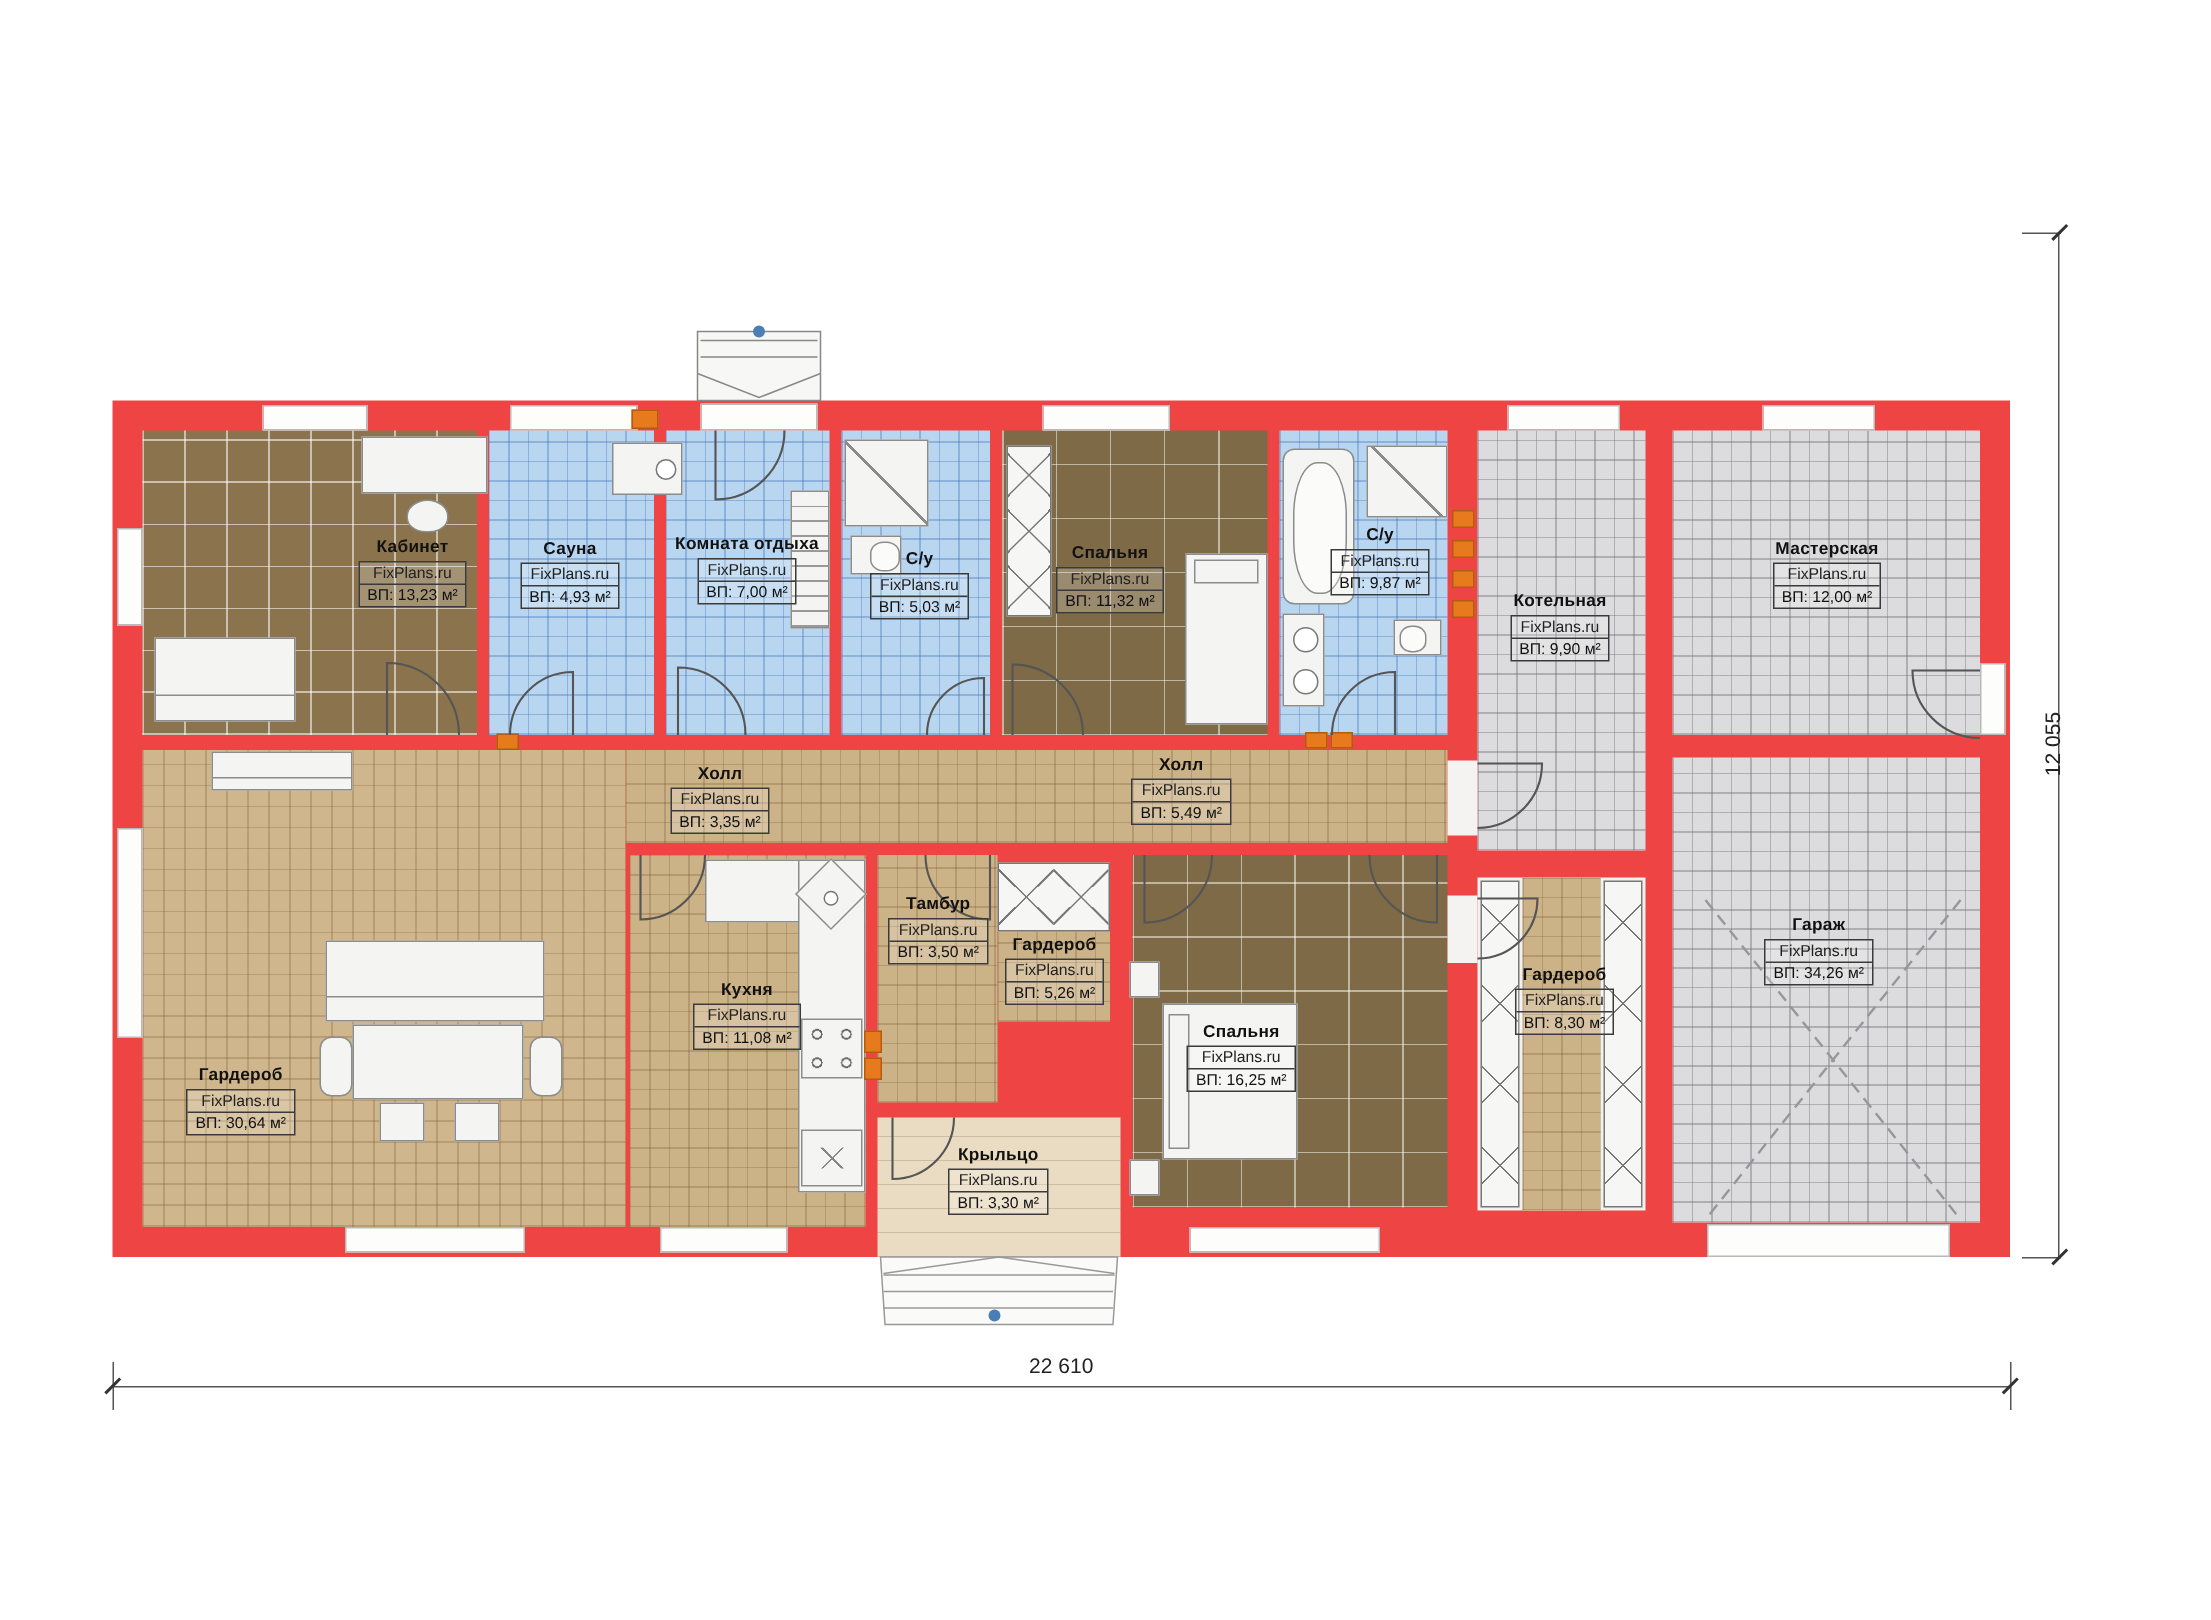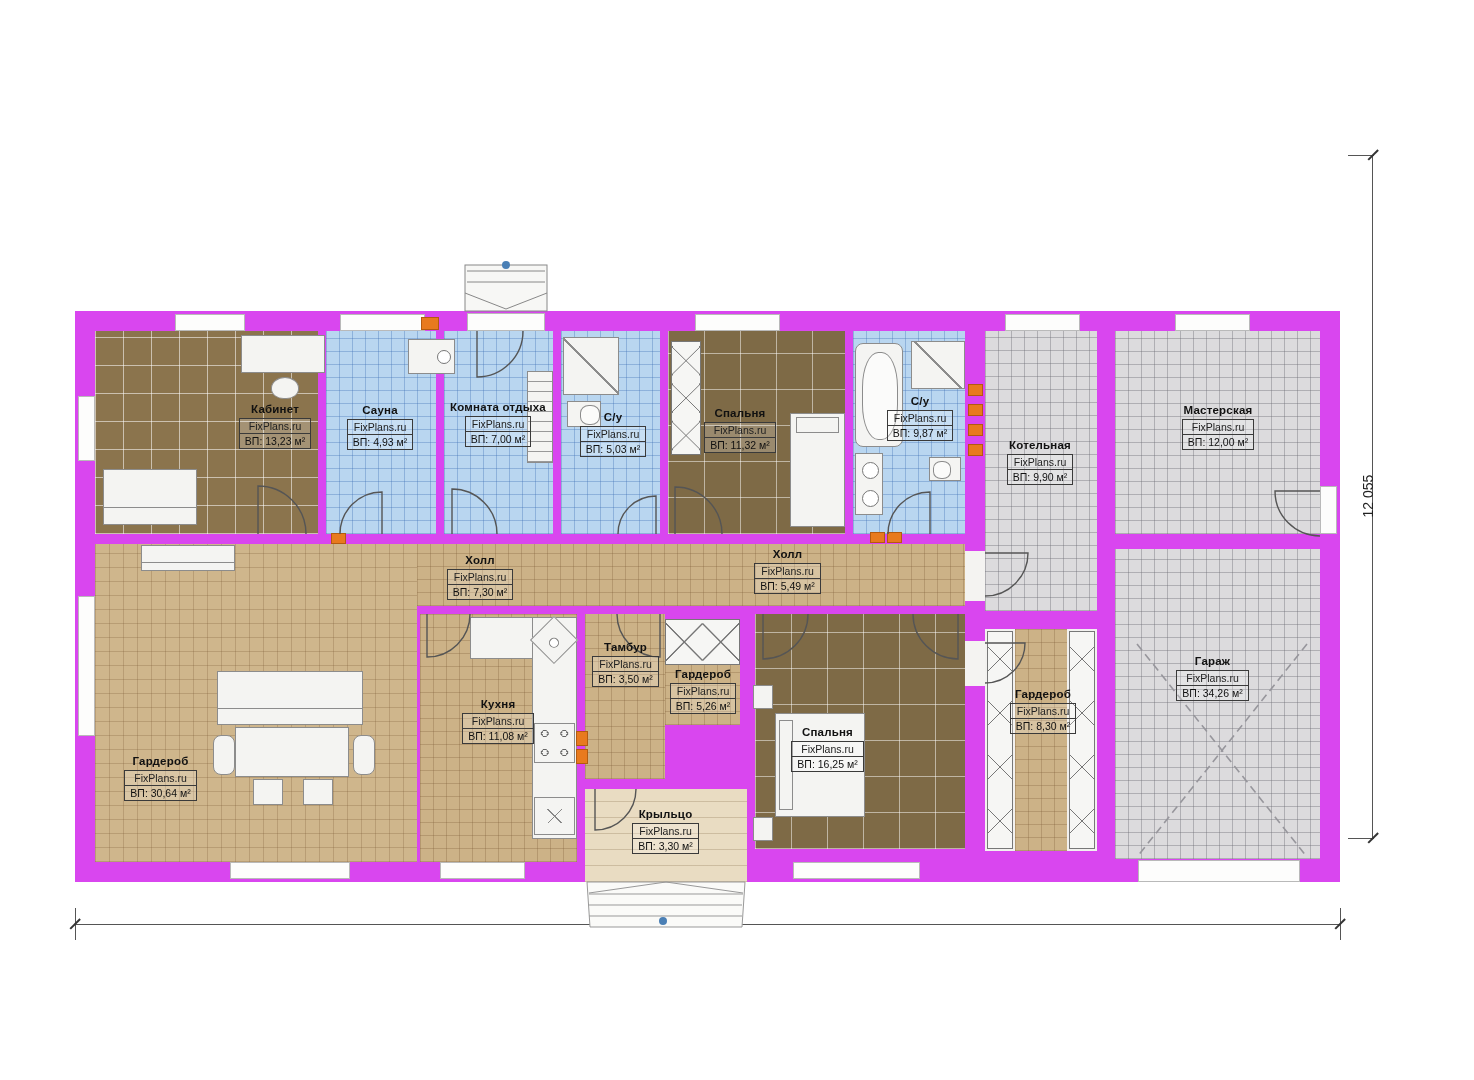--- a/index.html
+++ b/index.html
@@ -1,18 +1,18 @@
 <!DOCTYPE html>
 <html><head>
 <meta charset="utf-8">
 <style>
   html,body{margin:0;padding:0;background:#fff;}
   .canvas{position:relative;width:1474px;height:1080px;background:#fff;overflow:hidden;
           font-family:"Liberation Sans",sans-serif;color:#1a1a1a;}
-  .plan{position:absolute;left:75px;top:267px;width:1265px;height:571px;background:#d946ef;margin-top:44px;}
+  .plan{position:absolute;left:75px;top:267px;width:1265px;height:571px;background:#ef4444;}
   .floor{position:absolute;z-index:1;}
   .f-brown{background-color:#8b744d;background-image:
      repeating-linear-gradient(0deg,rgba(255,255,255,.55) 0 1px,transparent 1px 28px),
      repeating-linear-gradient(90deg,rgba(255,255,255,.55) 0 1px,transparent 1px 28px);}
   .f-brown2{background-color:#7e6a46;background-image:
      repeating-linear-gradient(0deg,rgba(255,255,255,.5) 0 1px,transparent 1px 36px),
      repeating-linear-gradient(90deg,rgba(255,255,255,.5) 0 1px,transparent 1px 36px);}
   .f-blue{background-color:#b9d6f0;background-image:
      repeating-linear-gradient(0deg,rgba(60,110,180,.35) 0 1px,transparent 1px 13px),
      repeating-linear-gradient(90deg,rgba(60,110,180,.35) 0 1px,transparent 1px 13px);}
@@ -215,21 +215,21 @@
     <div class="rlabel" style="left:905px;top:128px;width:120px">
       <div class="rname">Котельная</div>
       <div class="rboxes"><div class="rwm">FixPlans.ru</div><div class="rarea">ВП: 9,90 м²</div></div>
     </div>
     <div class="rlabel" style="left:1078px;top:93px;width:130px">
       <div class="rname">Мастерская</div>
       <div class="rboxes"><div class="rwm">FixPlans.ru</div><div class="rarea">ВП: 12,00 м²</div></div>
     </div>
     <div class="rlabel" style="left:355px;top:243px;width:100px">
       <div class="rname">Холл</div>
-      <div class="rboxes"><div class="rwm">FixPlans.ru</div><div class="rarea">ВП: 7,30 м²</div></div>
+      <div class="rboxes"><div class="rwm">FixPlans.ru</div><div class="rarea">ВП: 3,35 м²</div></div>
     </div>
     <div class="rlabel" style="left:665px;top:237px;width:95px">
       <div class="rname">Холл</div>
       <div class="rboxes"><div class="rwm">FixPlans.ru</div><div class="rarea">ВП: 5,49 м²</div></div>
     </div>
     <div class="rlabel" style="left:28px;top:444px;width:115px">
       <div class="rname">Гардероб</div>
       <div class="rboxes"><div class="rwm">FixPlans.ru</div><div class="rarea">ВП: 30,64 м²</div></div>
     </div>
     <div class="rlabel" style="left:368px;top:387px;width:110px">
@@ -260,20 +260,21 @@
       <div class="rname">Крыльцо</div>
       <div class="rboxes"><div class="rwm">FixPlans.ru</div><div class="rarea">ВП: 3,30 м²</div></div>
     </div>
   </div>
 
   <div class="dim-line" style="left:75px;top:924px;width:1265px;height:1px"></div>
   <div class="dim-tick" style="left:68px;top:923px"></div>
   <div class="dim-tick" style="left:1333px;top:923px"></div>
   <div class="dim-line" style="left:75px;top:908px;width:1px;height:32px"></div>
   <div class="dim-line" style="left:1340px;top:908px;width:1px;height:32px"></div>
+  <div class="dim-label" style="left:75px;top:902px;width:1265px;text-align:center">22 610</div>
 
   <div class="dim-line" style="left:1372px;top:155px;width:1px;height:683px"></div>
   <div class="dim-tick" style="left:1366px;top:154px"></div>
   <div class="dim-tick" style="left:1366px;top:837px"></div>
   <div class="dim-line" style="left:1348px;top:155px;width:26px;height:1px"></div>
   <div class="dim-line" style="left:1348px;top:838px;width:26px;height:1px"></div>
   <div class="dim-label" style="left:1328px;top:488px;width:80px;text-align:center;transform:rotate(-90deg);transform-origin:center">12 055</div>
 </div>
 
 </body></html>

